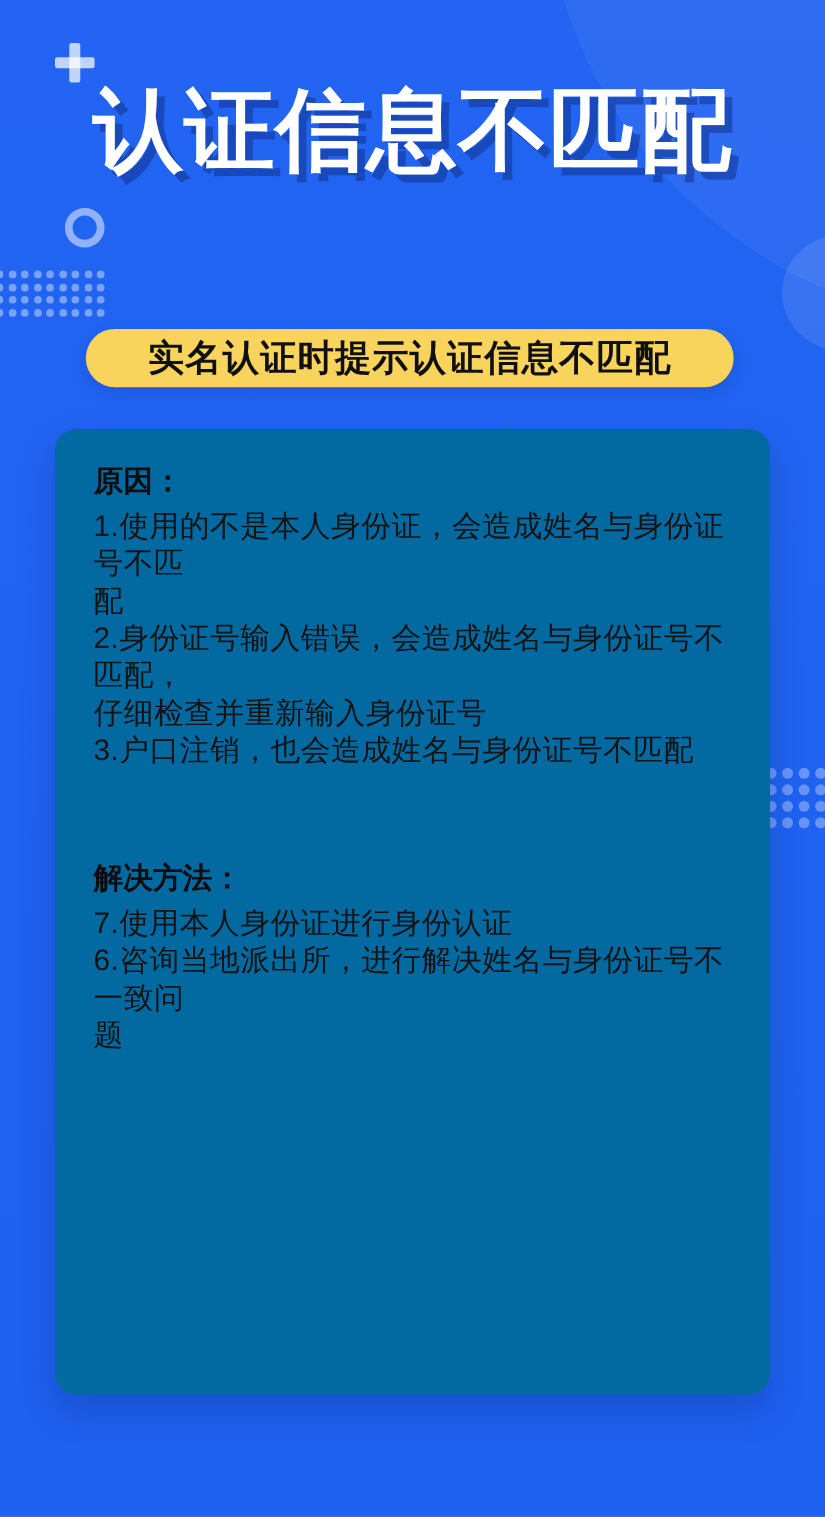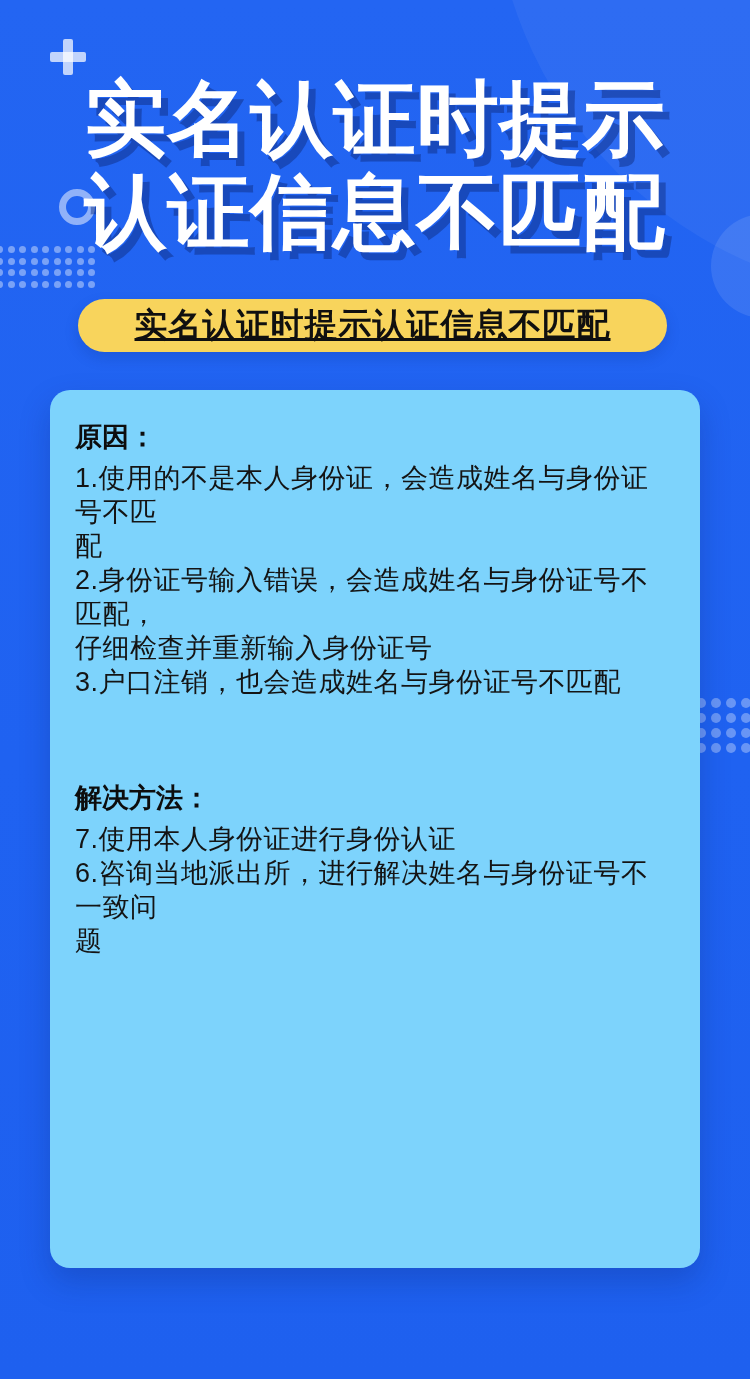--- a/index.html
+++ b/index.html
@@ -51,29 +51,29 @@
   }
 
   
   .banner{
     position:absolute;left:78px;top:299px;width:589px;height:53px;
     background:#F8D45C;border-radius:27px;
     display:flex;align-items:center;justify-content:center;
     box-shadow:0 6px 14px rgba(13,40,120,0.18);
   }
   .banner span{
-    color:#101010;font-size:33px;font-weight:800;letter-spacing:1px;text-decoration:underline;
+    color:#101010;font-size:33px;font-weight:800;letter-spacing:1px;
   }
 
   
   .card{
     position:absolute;left:50px;top:390px;width:650px;height:878px;
-    background:#7dd3fc;border-radius:20px;
+    background:#0369a1;border-radius:20px;
     box-shadow:0 14px 30px rgba(10,35,110,0.25);
-    box-sizing:border-box;padding:24px 25px 0 25px;
+    box-sizing:border-box;padding:24px 25px 0 35px;
     color:#141414;z-index:3;
   }
   .card h2{
     margin:0;font-size:27px;font-weight:bold;line-height:47px;color:#0d0d0d;
   }
   .card p{
     margin:0;font-size:27px;font-weight:400;line-height:34px;
     white-space:pre-line;letter-spacing:0.5px;max-width:612px;
   }
   .section-solutions{margin-top:76px;}
@@ -138,21 +138,20 @@
       <span></span>
       <span></span>
       <span></span>
       <span></span>
       <span></span>
       <span></span>
       <span></span>
     </div>
 
   <div class="title">
-    <div>实名认证时提示</div>
     <div>认证信息不匹配</div>
   </div>
 
   <div class="banner">
     <span>实名认证时提示认证信息不匹配</span>
   </div>
 
   <div class="card">
     <section class="section-causes">
       <h2>原因：</h2>

